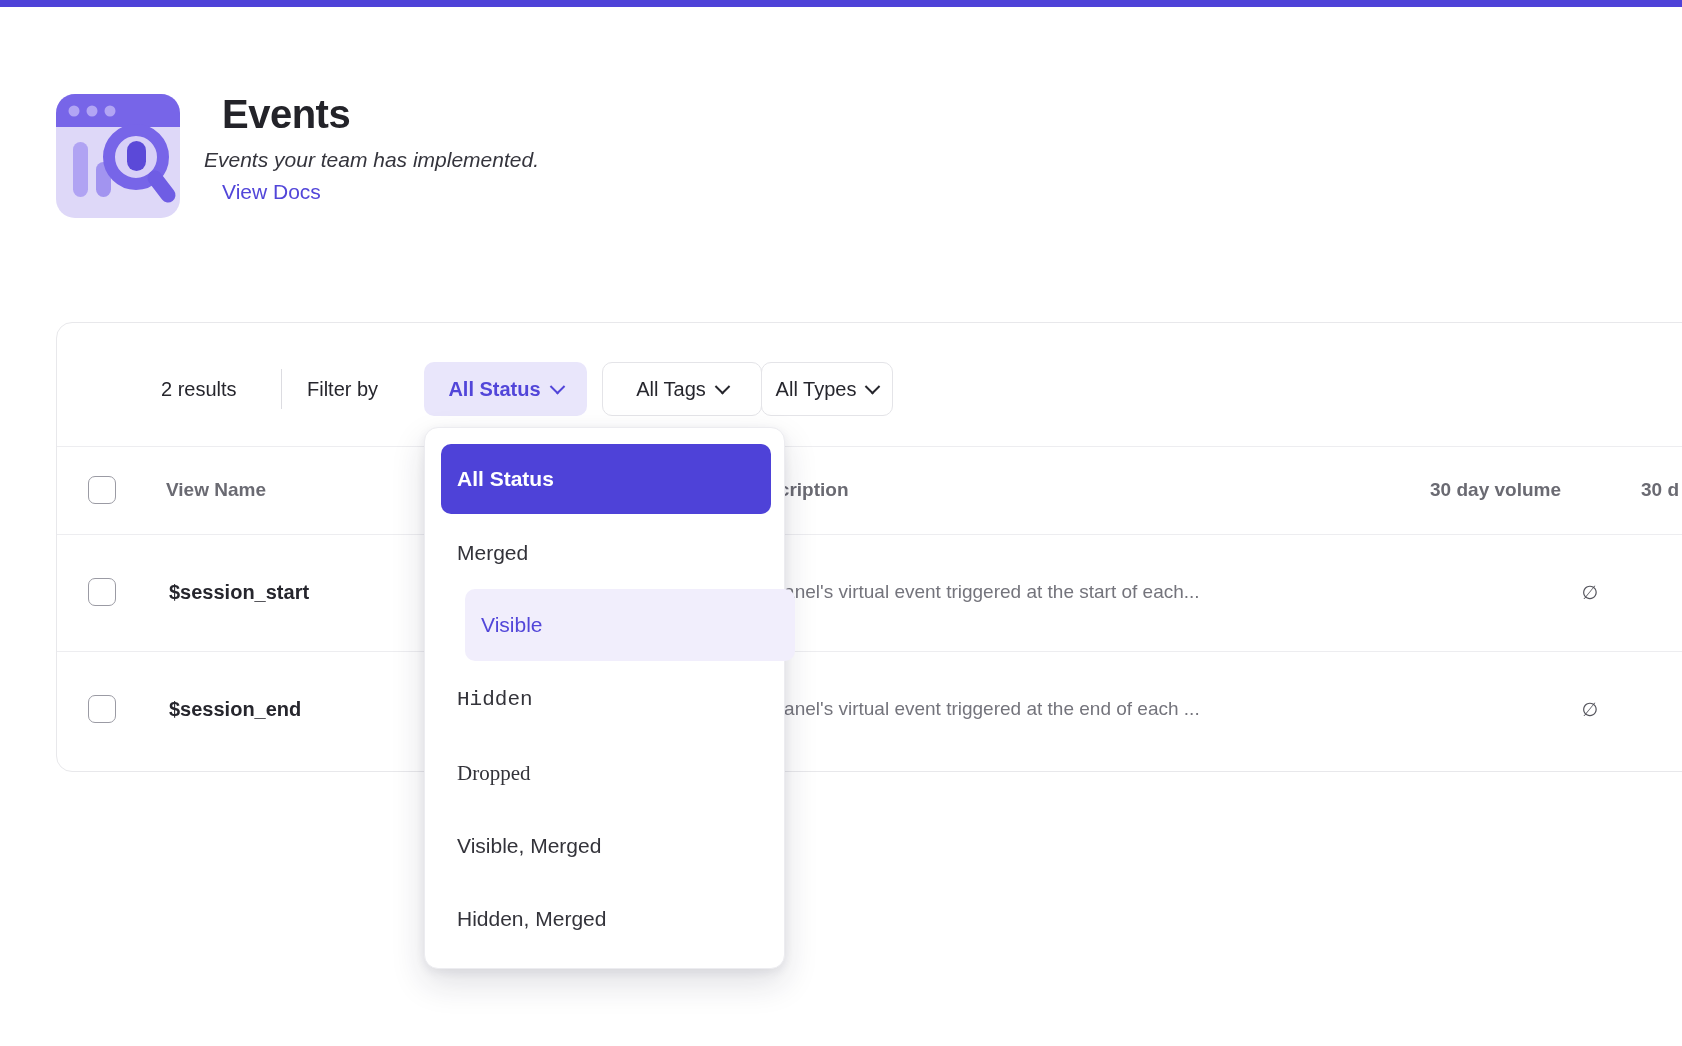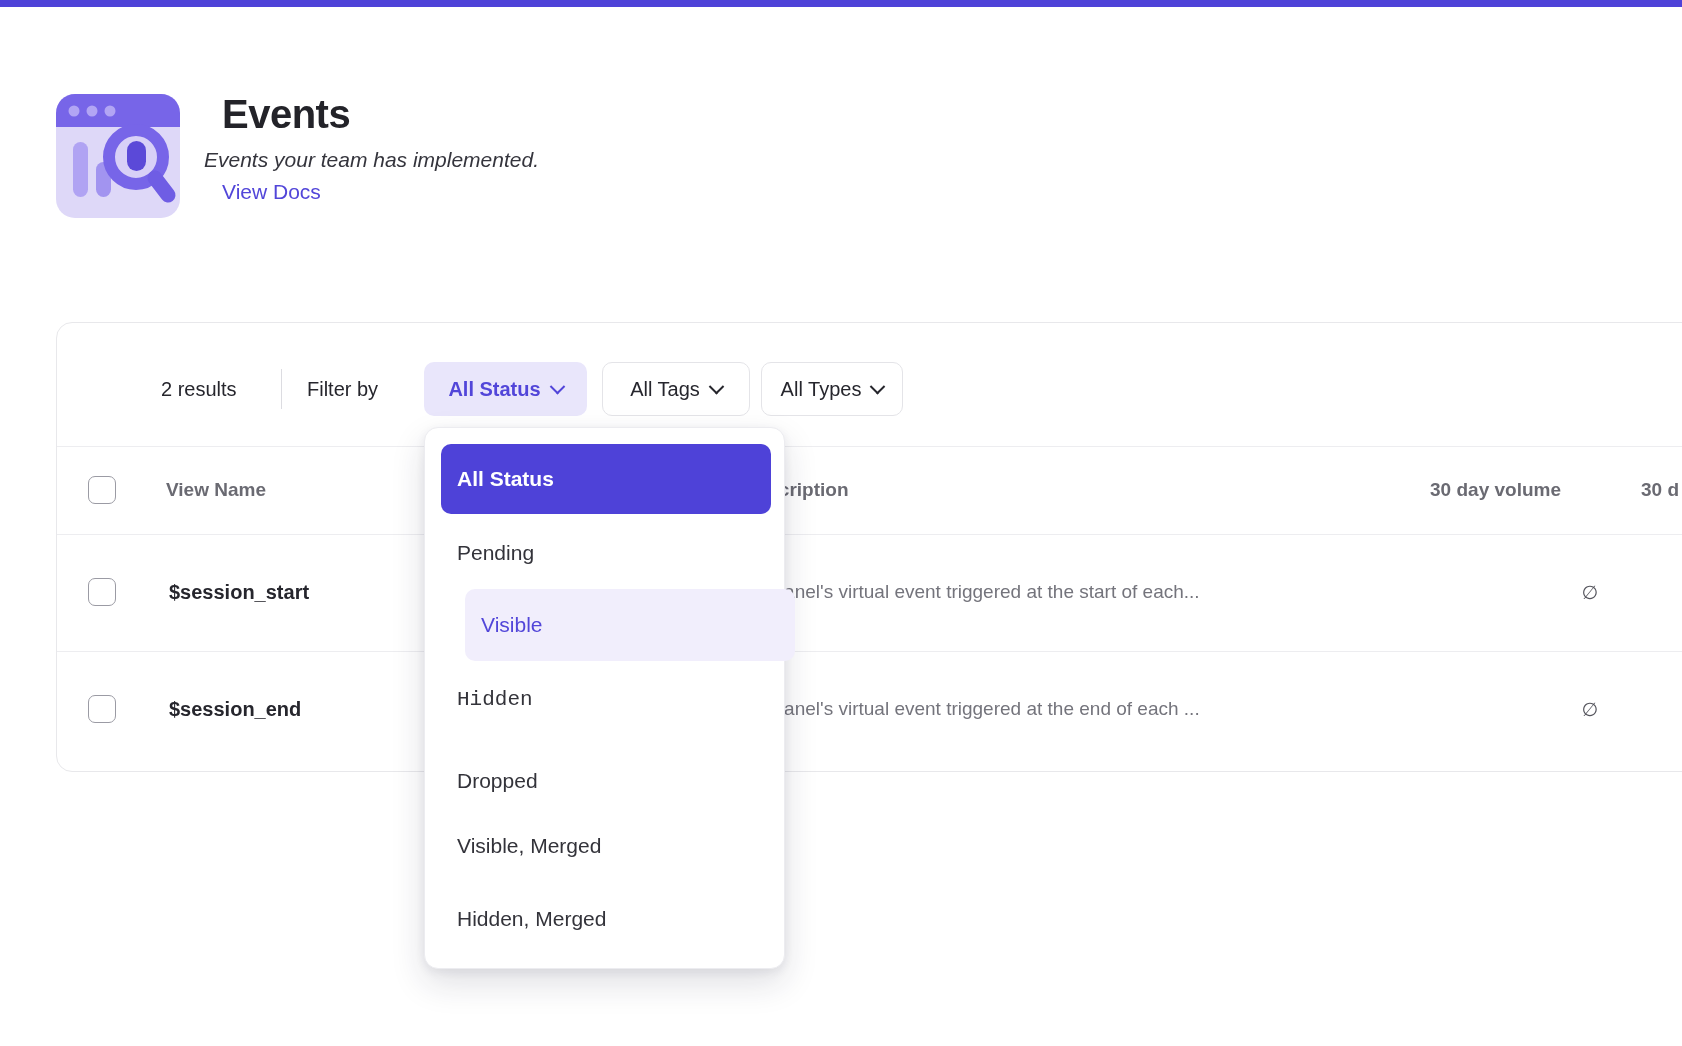--- a/index.html
+++ b/index.html
@@ -75,25 +75,25 @@
 <div id="card" class="abs">
 
   <div class="abs tb-text vcenter" style="left:104px;top:66px;">2 results</div>
   <div id="tb-divider" class="abs"></div>
   <div class="abs tb-text vcenter" style="left:250px;top:66px;">Filter by</div>
 
   <div class="abs filter-btn active" style="left:367px;width:163px;">
     <span>All Status</span>
     <span class="chev"></span>
   </div>
-  <div class="abs filter-btn" style="left:545px;width:148px;justify-content:center;">
+  <div class="abs filter-btn" style="left:545px;width:160px;justify-content:center;">
     <span>All Tags</span>
     <span class="chev"></span>
   </div>
-  <div class="abs filter-btn" style="left:704px;width:142px;">
+  <div class="abs filter-btn" style="left:704px;width:132px;">
     <span>All Types</span>
     <span class="chev"></span>
   </div>
 
   <div class="hline" style="top:123px;"></div>
   <div class="abs" style="left:0;top:123px;width:100%;height:88px;">
     <div class="cbox" style="top:30px;"></div>
     <div class="abs th vcenter" style="left:109px;top:44px;">View Name</div>
     <div class="abs th vcenter" style="left:687px;top:44px;">Description</div>
     <div class="abs th vcenter" style="left:1100px;top:44px;width:404px;text-align:right;">30 day volume</div>
@@ -112,19 +112,19 @@
   <div class="abs" style="left:0;top:328px;width:100%;height:117px;">
     <div class="cbox" style="top:44px;"></div>
     <div class="abs ev-name vcenter" style="left:112px;top:58px;">$session_end</div>
     <div class="abs ev-desc vcenter" style="left:687px;top:58px;">Mixpanel's virtual event triggered at the end of each ...</div>
     <div class="abs vol vcenter" style="left:1100px;top:58px;width:441px;">∅</div>
   </div>
 </div>
 
 <div id="dropdown" class="abs">
   <div class="dd-item selected" style="top:16px;">All Status</div>
-  <div class="dd-item" style="top:90px;">Pending</div>
+  <div class="dd-item" style="top:90px;">Merged</div>
   <div class="dd-item highlighted" style="top:161px;height:72px;">Visible</div>
   <div class="dd-item" style="top:236px;font-family:Liberation Mono, monospace;">Hidden</div>
-  <div class="dd-item" style="top:318px;">Dropped</div>
+  <div class="dd-item" style="top:310px;font-family:Liberation Serif, serif;">Dropped</div>
   <div class="dd-item" style="top:383px;">Visible, Merged</div>
   <div class="dd-item" style="top:456px;">Hidden, Merged</div>
 </div>
 
 </body></html>

